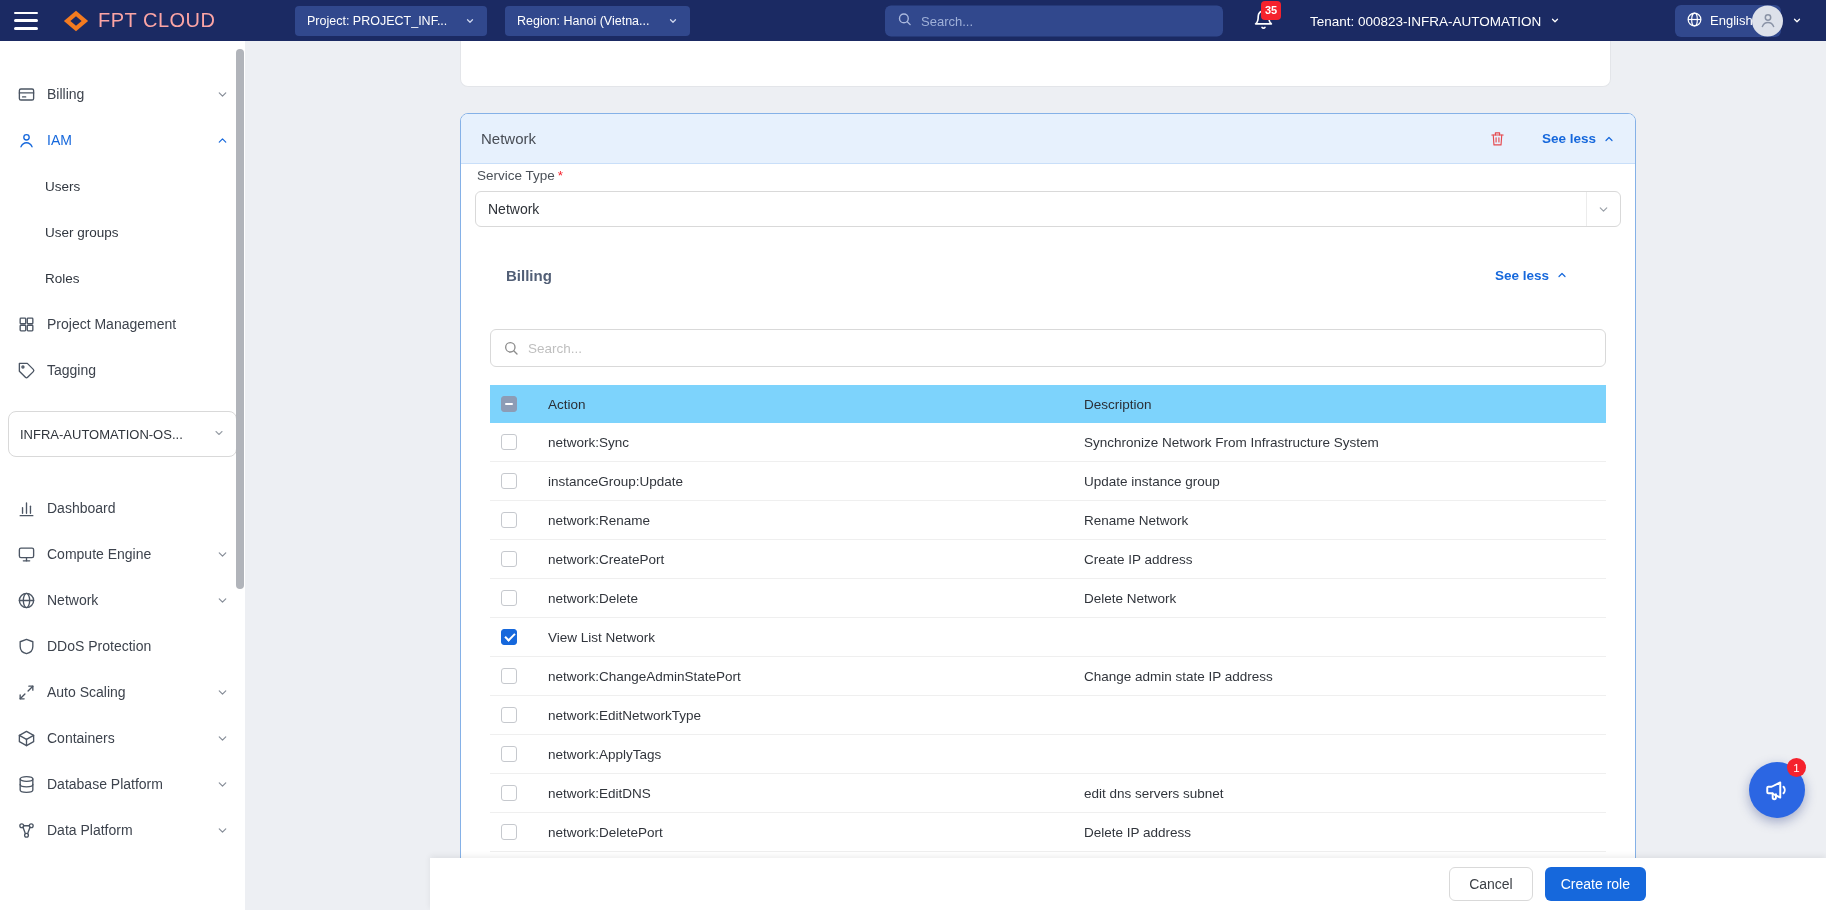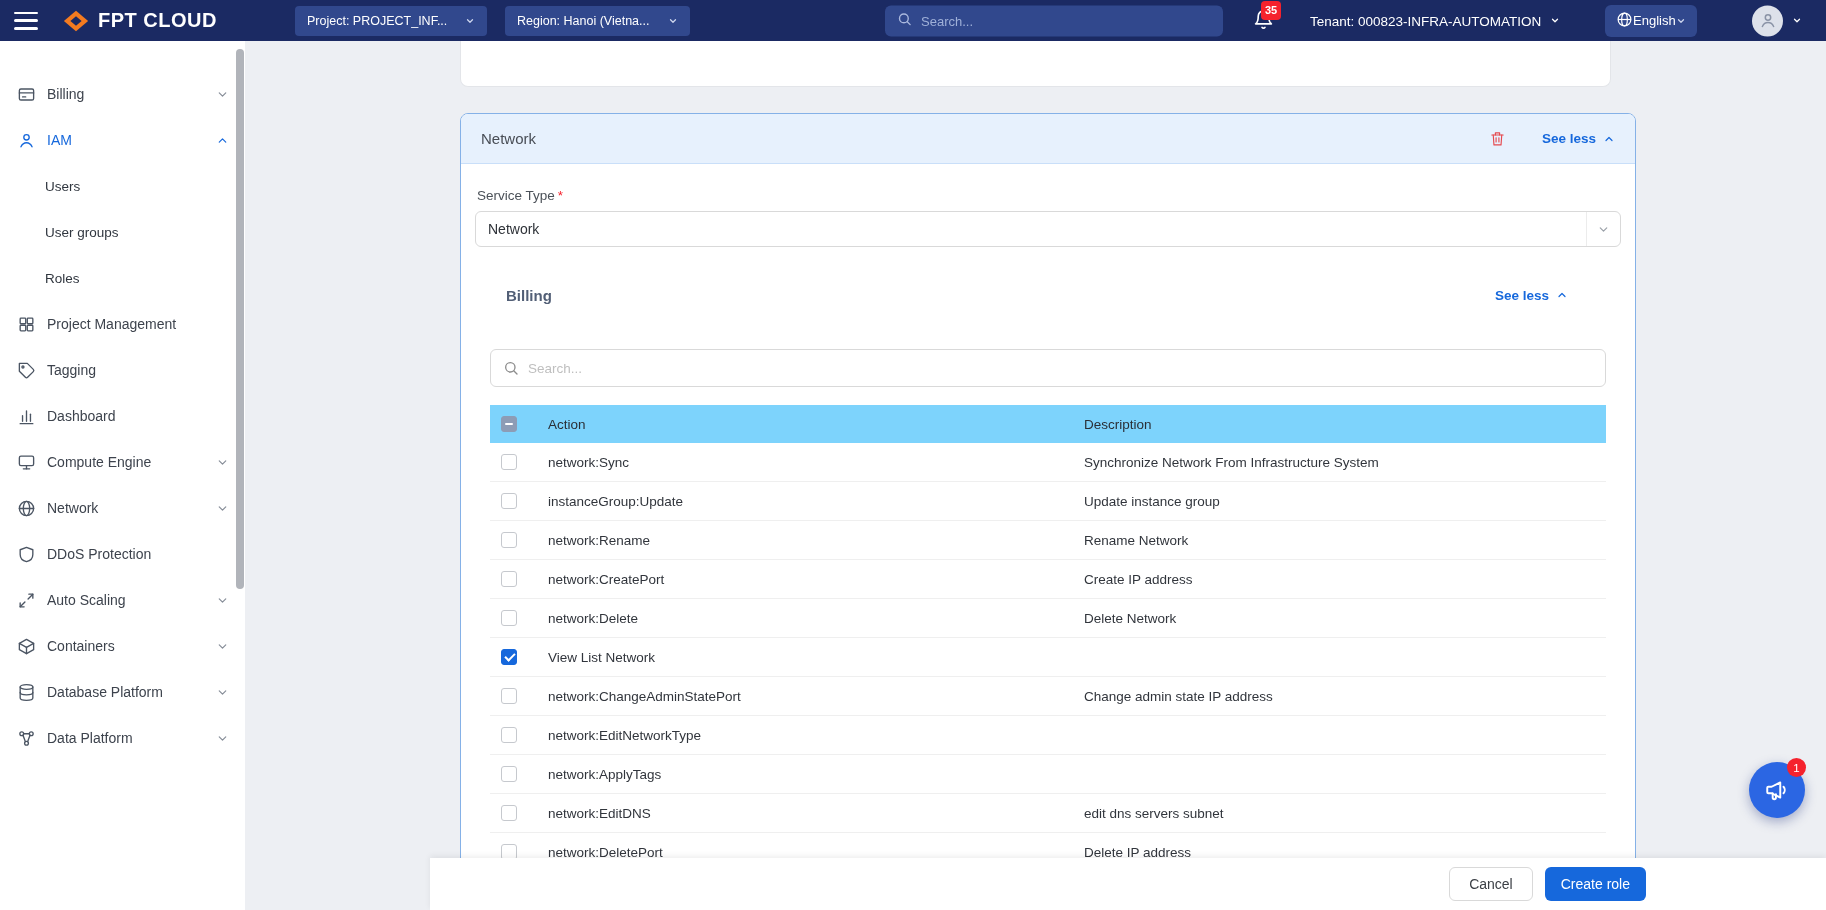--- a/index.html
+++ b/index.html
@@ -5,31 +5,31 @@
   * { margin:0; padding:0; box-sizing:border-box; }
   html,body { width:1826px; height:910px; overflow:hidden; }
   body { position:relative; font-family:"Liberation Sans", sans-serif; background:#edeff3; }
 
   
   .topbar { position:absolute; top:0; left:0; width:100%; height:41px; background:#1b2a63; z-index:40; }
   .topbar > div { position:absolute; top:50%; transform:translateY(-50%); }
   .hamburger { left:14px; width:24px; height:18px; display:flex; flex-direction:column; justify-content:space-between; cursor:pointer; }
   .hamburger span { display:block; height:2.5px; background:#fff; border-radius:2px; }
   .logo { left:62px; display:flex; align-items:center; gap:8px; }
-  .logo-text { color:#ffffff; font-size:20px; font-weight:700; letter-spacing:.5px; white-space:nowrap; }
+  .logo-text { color:#fca5a5; font-size:20px; font-weight:400; letter-spacing:.5px; white-space:nowrap; }
   .tb-btn { background:#31488d; border-radius:4px; height:30px; display:flex; align-items:center; gap:18px; padding:0 12px; color:#fff; font-size:12.5px; cursor:pointer; white-space:nowrap; }
   .btn-project { left:295px; }
   .btn-region  { left:505px;text-align:right; }
   .search-pill { left:885px; width:338px; height:31px; background:#31488d; border-radius:6px; display:flex; align-items:center; gap:9px; padding:0 12px; }
   .search-pill input { flex:1; background:transparent; border:none; outline:none; color:#e8edf8; font-size:13px; font-family:"Liberation Sans",sans-serif; }
   .search-pill input::placeholder { color:#9fb0d8; }
   .bell-wrap { left:1253px; width:24px; height:24px; cursor:pointer; }
   .badge { position:absolute; top:-8px; left:8px; min-width:20px; height:19px; border-radius:4px; background:#f5222d; color:#fff; font-size:11px; font-weight:700; display:flex; align-items:center; justify-content:center; padding:0 4px; }
   .tenant { left:1310px; display:flex; align-items:center; gap:9px; color:#fff; font-size:13.5px; cursor:pointer; white-space:nowrap; }
-  .lang { left:1605px; background:#31488d; border-radius:6px; height:32px; display:flex; align-items:center; padding:0 11px; color:#fff; font-size:13px; cursor:pointer; }
+  .lang { left:1675px; background:#31488d; border-radius:6px; height:32px; display:flex; align-items:center; gap:7px; padding:0 11px; color:#fff; font-size:13px; cursor:pointer; }
   .avatar-wrap { left:1752px; display:flex; align-items:center; gap:9px; cursor:pointer; }
   .avatar { width:31px; height:31px; border-radius:50%; background:#dde1ea; display:flex; align-items:center; justify-content:center; }
   .tb-caret svg { display:block; }
 
   
   .sidebar { position:absolute; top:41px; left:0; bottom:0; width:245px; background:#fff; z-index:10; padding-top:30px; }
   .sitem { height:46px; display:flex; align-items:center; gap:11px; padding:0 16px 0 17px; font-size:14px; color:#3d434d; cursor:pointer; }
   .sitem .slabel { flex:1; white-space:nowrap; overflow:hidden; text-overflow:ellipsis; }
   .sitem.sub { padding-left:45px; font-size:13.5px; color:#30363f; }
   .sitem.active { color:#1668dc; }
@@ -49,21 +49,21 @@
   .top-stub { position:absolute; top:0; left:215px; width:1151px; height:46px; background:#fff; border:1px solid #e3e5e9; border-top:none; border-radius:0 0 8px 8px; }
   .network-card { position:absolute; top:72px; left:215px; width:1176px; bottom:-10px; background:#fff; border:1px solid #85b1e7; border-radius:8px 8px 0 0; }
   .card-header { height:50px; background:#e7f1fd; border-bottom:1px solid #c9dff9; border-radius:7px 7px 0 0; display:flex; align-items:center; padding:0 20px; }
   .card-title { font-size:15px; font-weight:500; color:#484d55; }
   .header-right { margin-left:auto; display:flex; align-items:center; gap:36px; }
   .trash-btn { display:flex; cursor:pointer; }
   .trash-btn svg { width:17px; height:17px; stroke:#e5484d; fill:none; stroke-width:1.6; stroke-linecap:round; stroke-linejoin:round; }
   .see-less { color:#1668dc; font-size:13.5px; font-weight:600; display:flex; align-items:center; gap:7px; cursor:pointer; white-space:nowrap; }
   .see-less svg { width:12px; height:12px; stroke:#1668dc; fill:none; stroke-width:2.4; stroke-linecap:round; stroke-linejoin:round; }
 
-  .card-body { padding:24px 14px 0 14px; }
+  .card-body { padding:4px 14px 0 14px; }
   .field-label { font-size:13.5px; color:#4b5158; margin:0 0 8px 2px; }
   .req { color:#f5222d; margin-left:3px; }
   .select-box { height:36px; border:1px solid #d9d9d9; border-radius:6px; display:flex; align-items:stretch; background:#fff; cursor:pointer; }
   .select-value { flex:1; display:flex; align-items:center; padding:0 12px; font-size:14px; color:#2e3238; }
   .select-suffix { width:34px; border-left:1px solid #ececec; display:flex; align-items:center; justify-content:center; }
   .select-suffix svg { width:13px; height:13px; stroke:#9aa0a8; fill:none; stroke-width:2.2; stroke-linecap:round; stroke-linejoin:round; }
 
   .actions-section { margin:36px 15px 0 15px; }
   .actions-head { display:flex; align-items:center; padding:0 38px 0 16px; height:24px; }
   .actions-title { font-size:15px; font-weight:600; color:#525f76; }
@@ -243,20 +243,26 @@
   <div class="sitem">
     <span class="sicon">
         <svg viewBox="0 0 24 24">
           <path d="M20.6 13.4 13.4 20.6a2 2 0 0 1-2.8 0L3 13V3h10l7.6 7.6a2 2 0 0 1 0 2.8Z"></path>
           <circle cx="7.5" cy="7.5" r="1.3"></circle>
         </svg>
       </span>
     <span class="slabel">Tagging</span>
   </div>
 
+  <div class="side-select">
+    <span class="ss-val">INFRA-AUTOMATION-OS...</span>
+    <span><svg viewBox="0 0 24 24">
+          <polyline points="6 9 12 15 18 9"></polyline>
+        </svg></span>
+  </div>
 
   <div class="sitem">
     <span class="sicon">
         <svg viewBox="0 0 24 24">
           <line x1="4" y1="21" x2="20" y2="21"></line>
           <line x1="7" y1="18" x2="7" y2="11"></line>
           <line x1="12" y1="18" x2="12" y2="5"></line>
           <line x1="17" y1="18" x2="17" y2="9"></line>
         </svg>
       </span>

